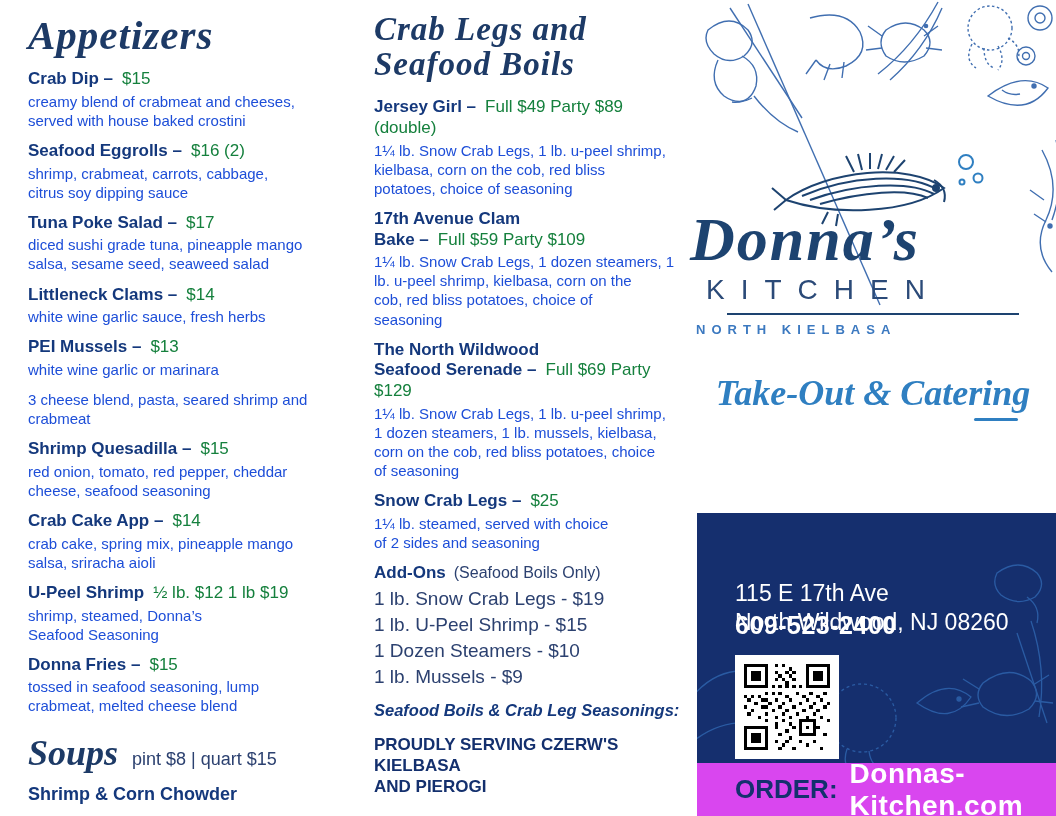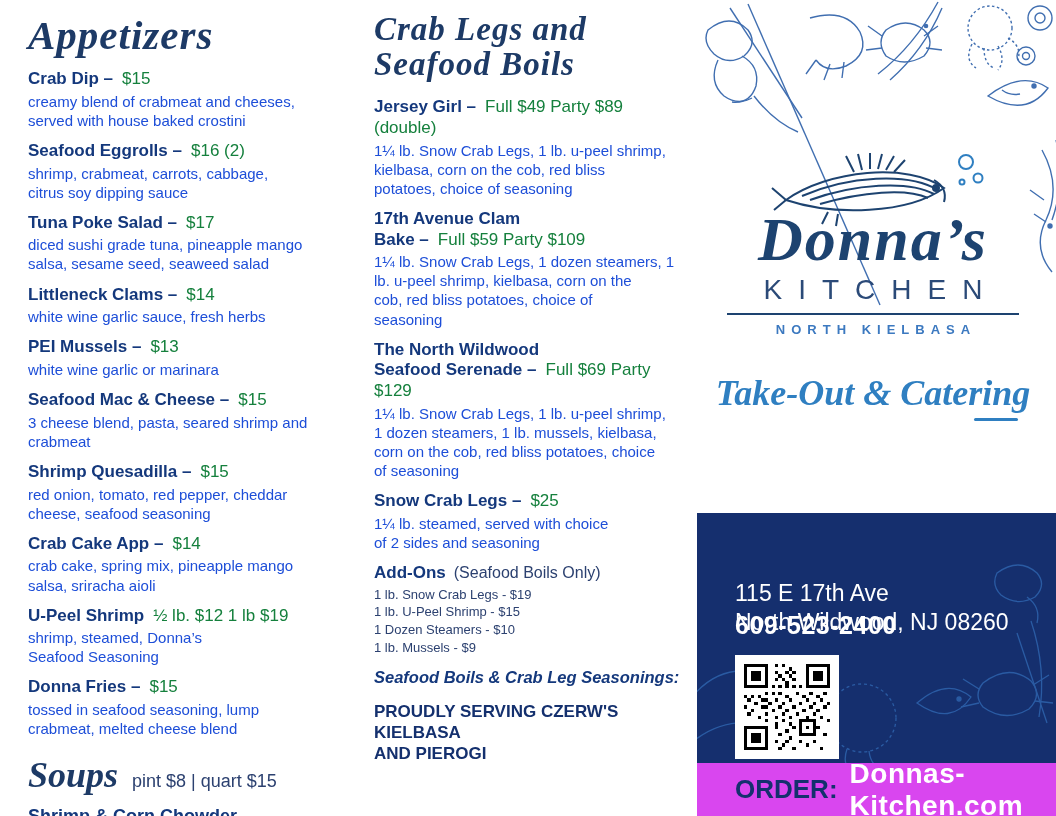--- a/index.html
+++ b/index.html
@@ -29,31 +29,31 @@
   .item-name{font-weight:800;color:#14387c;}
   .item-price{font-weight:500;color:#15803d;margin-left:9px;}
   .item-desc{font-size:15px;line-height:1.27;color:#1d4ed8;margin-top:2px;}
 
   .soups-block{margin-top:16px;}
   .soups-head{display:flex;align-items:baseline;gap:14px;}
   .soups-title{font-size:36px;}
   .soups-pricing{font-size:18px;color:#2c4170;}
   .soups-item{font-size:18px;font-weight:800;color:#14387c;margin-top:10px;}
 
-  .addons-lines{font-size:13px;line-height:1.37;color:#2c4170;margin-top:2px;}
+  .addons-lines{font-size:19px;line-height:1.37;color:#2c4170;margin-top:2px;}
   .addon-note{font-weight:400;color:#2c4170;margin-left:8px;font-size:16px;}
 
   .seasonings-title{font-size:16.5px;font-weight:800;font-style:italic;color:#14387c;}
   .seasonings-body{font-size:15px;line-height:1.3;color:#2c4170;margin-top:2px;}
 
   .kielbasa{font-size:17px;font-weight:800;color:#14306e;line-height:1.25;margin-top:14px;}
 
   
   .illust-top{position:absolute;top:0;left:0;}
-  .brand{position:absolute;top:148px;left:0;width:100%;text-align:center;}
+  .brand{position:absolute;top:148px;left:0;width:100%;text-align:left;}
   .brand-fish{display:block;margin:0 auto -22px auto;}
   .brand-name{font-size:62px;line-height:1;color:#1d4370;letter-spacing:2px;}
   .brand-kitchen{font-size:28px;font-weight:300;color:#2b4a78;letter-spacing:16px;margin-top:4px;padding-left:16px;}
   .brand-rule{width:292px;height:2px;background:#1d4370;margin:7px auto 7px auto;}
   .brand-location{font-size:13px;font-weight:600;color:#3c79c0;letter-spacing:6px;padding-left:6px;}
 
   .tagline{
     position:absolute;top:372px;left:0;width:100%;text-align:center;
     font-size:36px;color:#2f7fc1;
   }
@@ -98,21 +98,20 @@
   </div>
   <div class="menu-item">
     <div class="item-head"><span class="item-name pre">Littleneck Clams –</span><span class="item-price">$14</span></div>
     <div class="item-desc pre">white wine garlic sauce, fresh herbs</div>
   </div>
   <div class="menu-item">
     <div class="item-head"><span class="item-name pre">PEI Mussels –</span><span class="item-price">$13</span></div>
     <div class="item-desc pre">white wine garlic or marinara</div>
   </div>
   <div class="menu-item">
-    <div class="item-head"><span class="item-name pre">Seafood Mac &amp; Cheese –</span><span class="item-price">$15</span></div>
     <div class="item-desc pre">3 cheese blend, pasta, seared shrimp and
 crabmeat</div>
   </div>
   <div class="menu-item">
     <div class="item-head"><span class="item-name pre">Shrimp Quesadilla –</span><span class="item-price">$15</span></div>
     <div class="item-desc pre">red onion, tomato, red pepper, cheddar
 cheese, seafood seasoning</div>
   </div>
   <div class="menu-item">
     <div class="item-head"><span class="item-name pre">Crab Cake App –</span><span class="item-price">$14</span></div>

